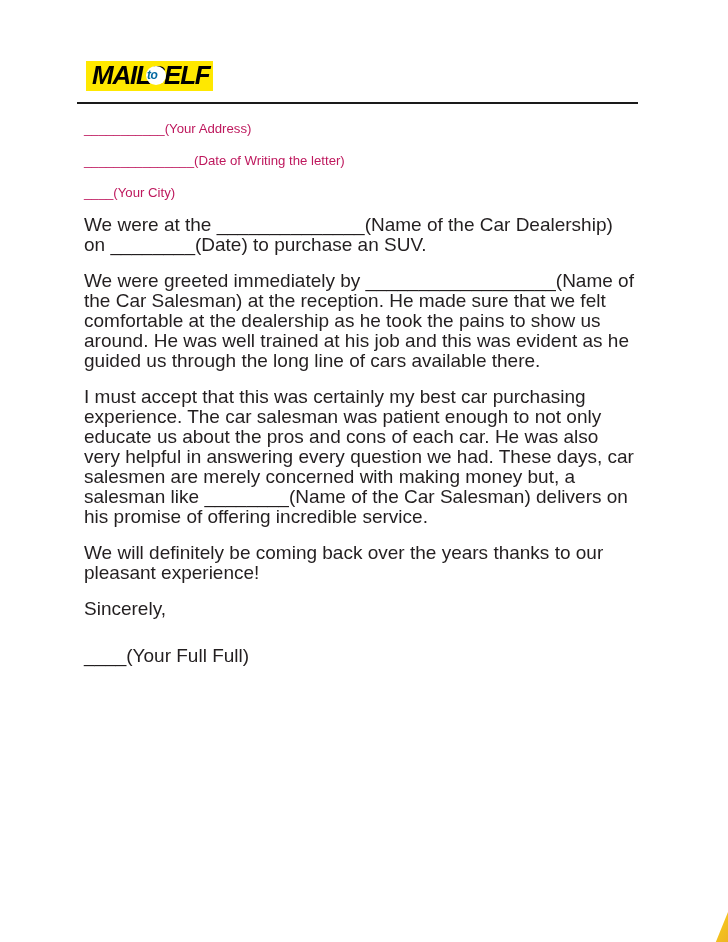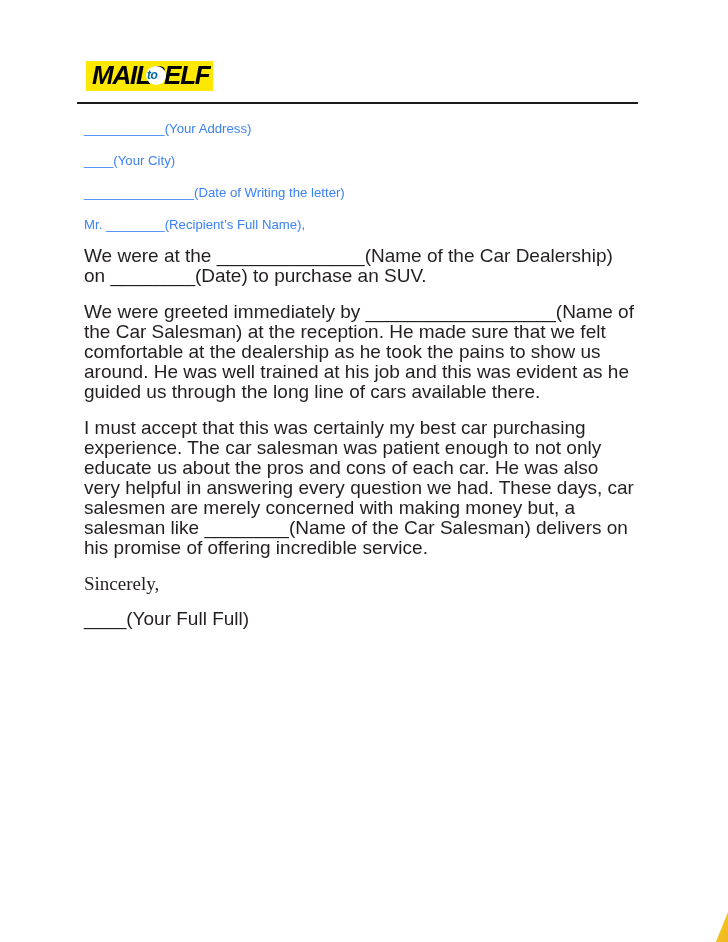--- a/index.html
+++ b/index.html
@@ -82,32 +82,32 @@
   
   .letter {
     position: absolute;
     left: 84px;
     top: 119px;
     width: 554px;
   }
   .line {
     font-size: 13.2px;
     line-height: 19px;
-    color: #3b82f6;
+    color: #be185d;
     margin: 0 0 13px 0;
     white-space: pre-wrap;
   }
   .para {
     font-size: 19px;
     line-height: 20px;
     color: #231f20;
     margin: 0 0 16px 0;
     text-align: left;
   }
-  .para.tight { margin-bottom: 15px; font-family: Liberation Serif, serif; }
+  .para.tight { margin-bottom: 27px; }
   .gap-small { margin-bottom: 12px; }
 
   
   .corner-ribbon {
     position: absolute;
     right: 0;
     bottom: 0;
     width: 60px;
     height: 70px;
     overflow: hidden;
@@ -136,29 +136,29 @@
       <span class="logo-to"></span>
       <span class="logo-to-label">to</span>
     </div>
   </div>
 
   <div class="divider"></div>
 
   <div class="letter">
 
     <p class="line">___________(Your Address)</p>
+    <p class="line">_______________(Date of Writing the letter)</p>
     <p class="line">____(Your City)</p>
-    <p class="line">_______________(Date of Writing the letter)</p>
 
 
-    <p class="line gap-small">Mr. ________(Recipient’s Full Name),</p>
 
     <p class="para"> We were at the ______________(Name of the Car Dealership) on ________(Date) to purchase an SUV.</p>
     <p class="para">We were greeted immediately by __________________(Name of the Car Salesman) at the reception. He made sure that we felt comfortable at the dealership as he took the pains to show us around. He was well trained at his job and this was evident as he guided us through the long line of cars available there.</p>
     <p class="para">I must accept that this was certainly my best car purchasing experience. The car salesman was patient enough to not only educate us about the pros and cons of each car. He was also very helpful in answering every question we had. These days, car salesmen are merely concerned with making money but, a salesman like ________(Name of the Car Salesman) delivers on his promise of offering incredible service.</p>
+    <p class="para">We will definitely be coming back over the years thanks to our pleasant experience!</p>
 
     <p class="para tight">Sincerely,</p>
     <p class="para">____(Your Full Full)</p>
 
   </div>
 
   <div class="corner-ribbon">
 
     <div class="blade"></div>
   </div>

